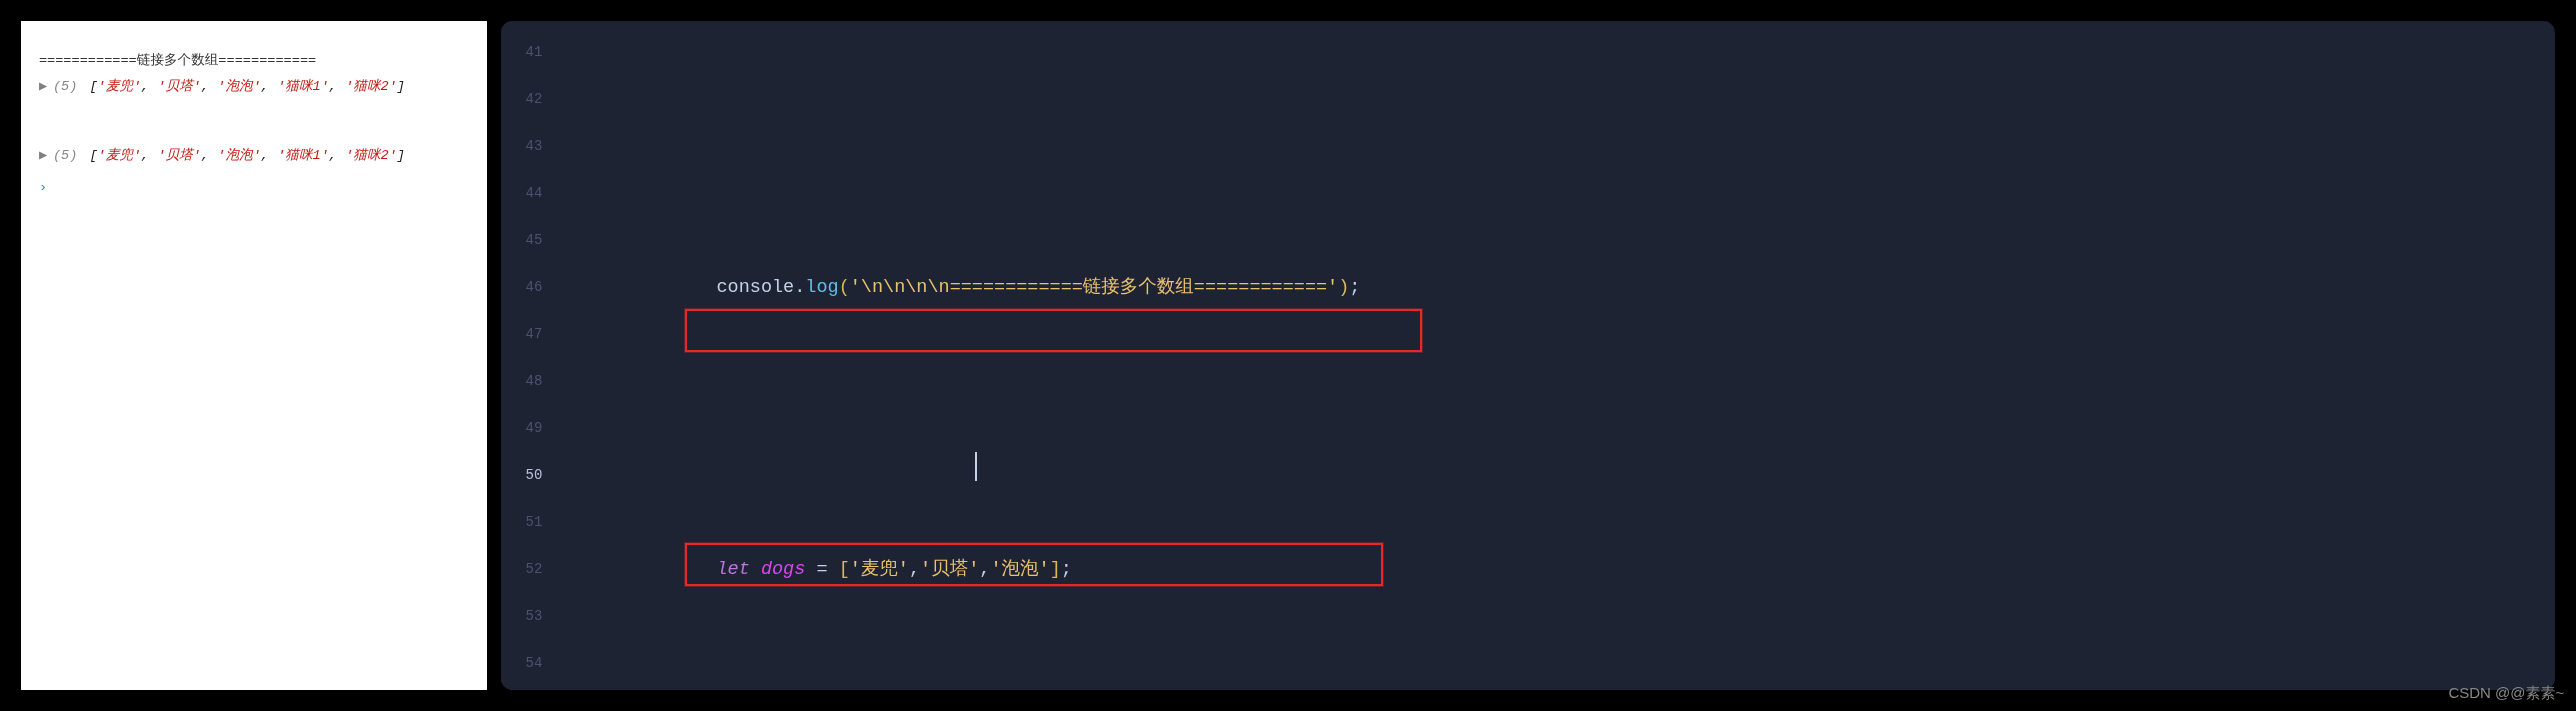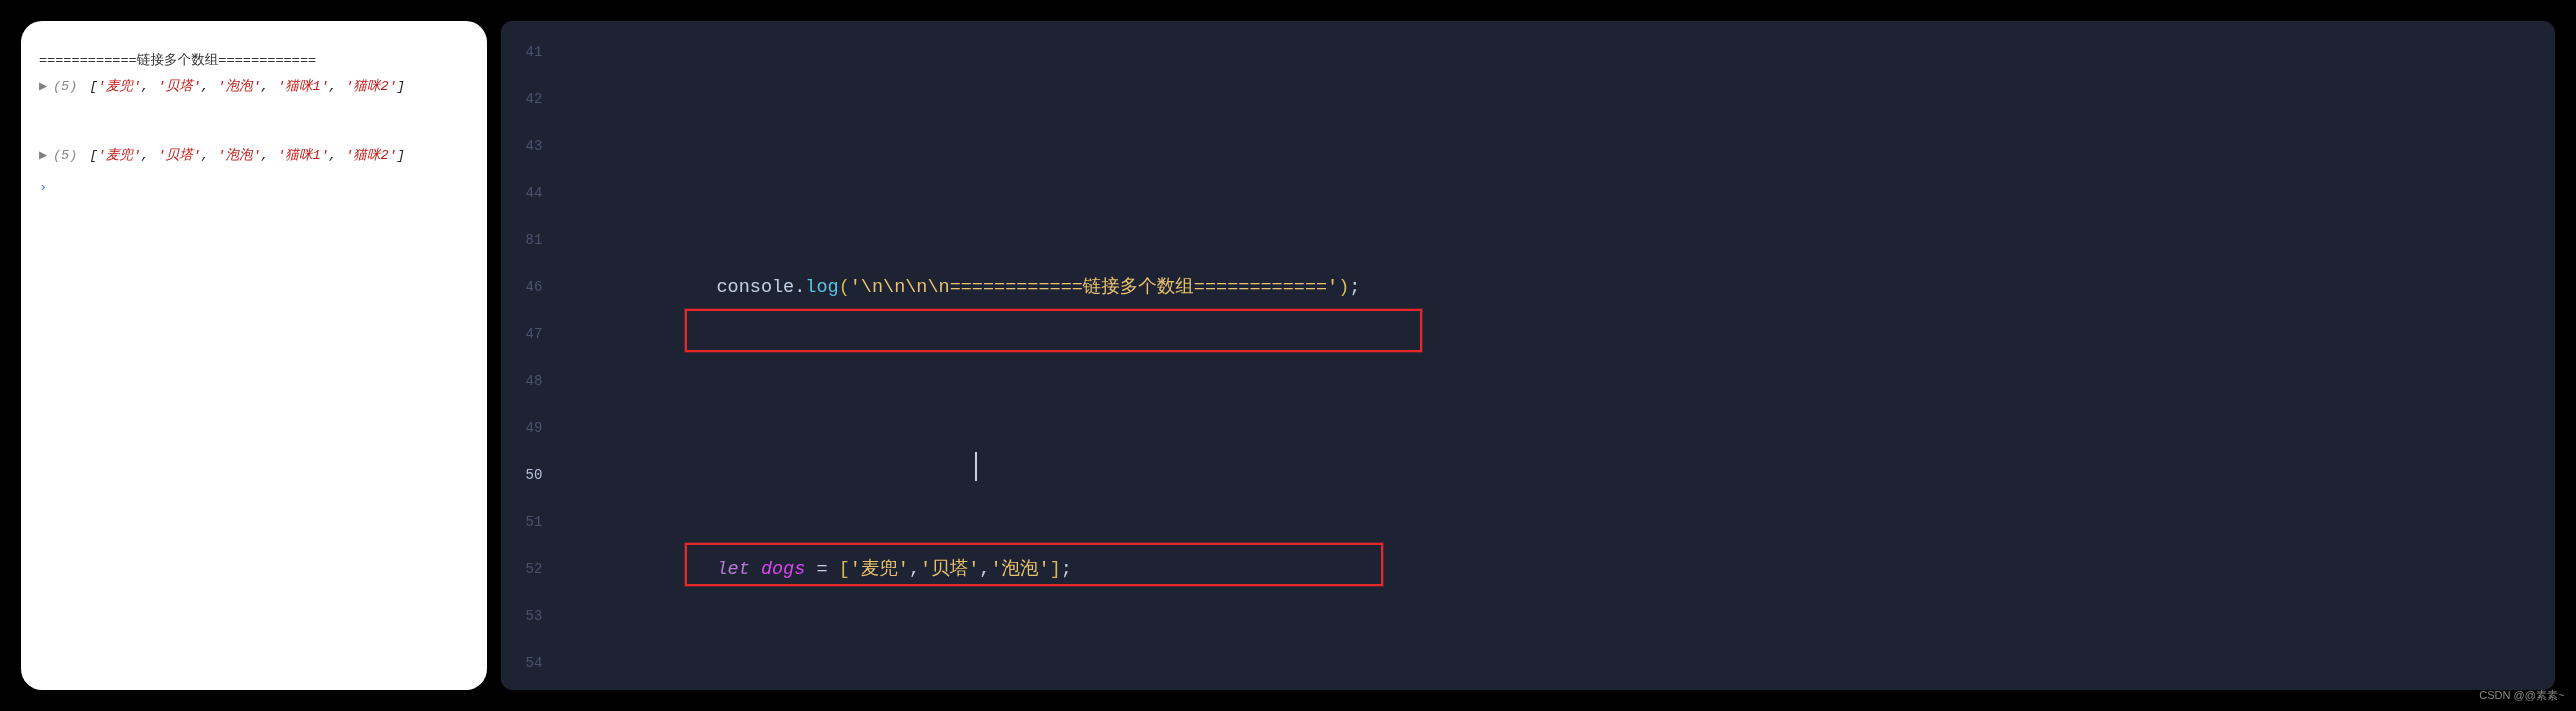--- a/index.html
+++ b/index.html
@@ -8,21 +8,21 @@
       font-family: Menlo, Monaco, 'Courier New', monospace;
       font-size: 12.7px;
       display: flex;
       width: 2576px;
       height: 711px;
       overflow: hidden;
     }
     .console-panel {
       width: 466px;
       background: #fff;
-      border-radius: 21px;
+      border-radius: 0;
       margin: 21.4px 0 21.4px 21.4px;
       padding: 27px 17.5px;
       color: #333;
       font-size: 13.6px;
       line-height: 1.9;
       box-shadow: 0 1.9px 7.8px rgba(0,0,0,0.15);
     }
     .console-line { white-space: nowrap; }
     .console-arrow { color: #808080; margin-right: 5.8px; }
     .console-count { color: #888; font-style: italic; margin-right: 3.9px; }
@@ -95,21 +95,21 @@
       height: 29px;
       background: #c3d0e5;
       left: 419px;
       top: 431px;
     }
     .watermark {
       position: fixed;
       bottom: 7.8px;
       right: 11.7px;
       color: #888;
-      font-size: 11px;
+      font-size: 15px;
       font-family: sans-serif;
     }
   </style>
 </head>
 <body>
 
 <div class="console-panel">
   <div class="console-line">
     <span>============链接多个数组============</span>
   </div>
@@ -124,21 +124,21 @@
   </div>
   <div class="console-blue">›</div>
 </div>
 
 <div class="editor-panel">
   <div class="gutter">
     <div class="gutter-num">41</div>
     <div class="gutter-num">42</div>
     <div class="gutter-num">43</div>
     <div class="gutter-num">44</div>
-    <div class="gutter-num">81</div>
+    <div class="gutter-num">45</div>
     <div class="gutter-num">46</div>
     <div class="gutter-num">47</div>
     <div class="gutter-num">48</div>
     <div class="gutter-num">49</div>
     <div class="gutter-num cursor">50</div>
     <div class="gutter-num">51</div>
     <div class="gutter-num">52</div>
     <div class="gutter-num">53</div>
     <div class="gutter-num">54</div>
   </div>

